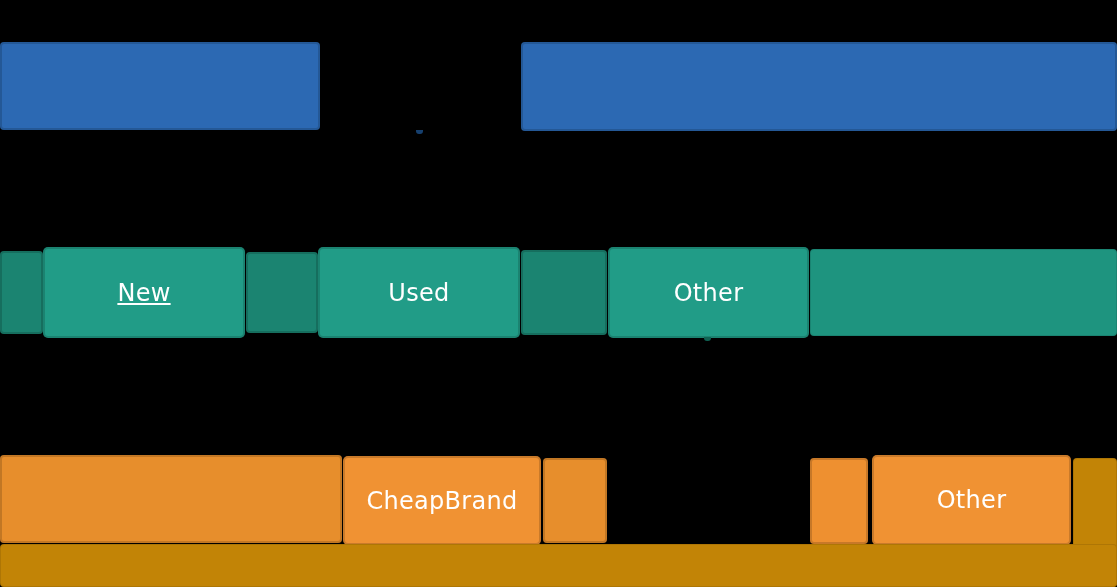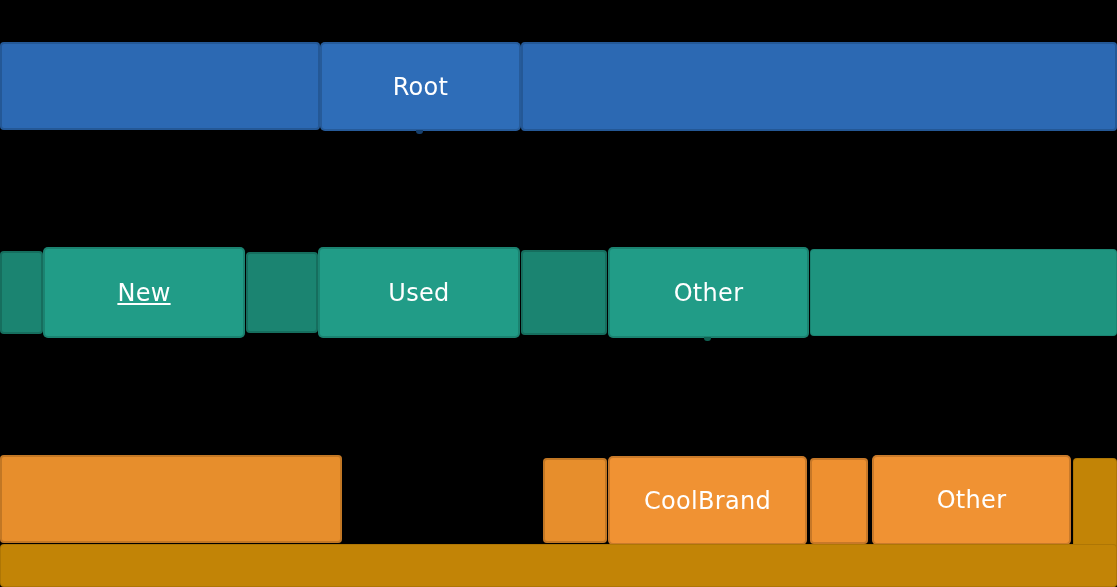--- a/index.html
+++ b/index.html
@@ -40,43 +40,40 @@
     line-height: 1;
     white-space: nowrap;
     letter-spacing: 0.3px;
   }
 </style>
 </head>
 <body>
 
 <div id="canvas" style="width: 1117px; height: 587px; background: rgb(0, 0, 0);">
     <div class="seg" style="left: 0px; top: 42px; width: 320px; height: 88px; background: rgb(44, 105, 179);"></div>
-    <div class="seg tile" style="left: 320px; top: 42px; width: 201px; height: 89px; background: rgb(46, 109, 184);">
-      <span class="lbl" style="color: rgb(255, 255, 255);">Root</span>
-    </div>
     <div class="seg" style="left: 521px; top: 42px; width: 596px; height: 89px; background: rgb(44, 105, 179);"></div>
     <div class="seg nub" style="left: 416px; top: 130px; width: 7px; height: 4px; background: rgb(22, 64, 111);"></div>
     <div class="seg" style="left: 0px; top: 251px; width: 43px; height: 83px; background: rgb(27, 132, 113);"></div>
     <div class="seg tile" style="left: 43px; top: 247px; width: 202px; height: 91px; background: rgb(33, 156, 135);">
       <span class="lbl" style="color: rgb(255, 255, 255); text-decoration: underline;">New</span>
     </div>
     <div class="seg" style="left: 246px; top: 252px; width: 72px; height: 81px; background: rgb(27, 132, 113);"></div>
     <div class="seg tile" style="left: 318px; top: 247px; width: 202px; height: 91px; background: rgb(33, 156, 135);">
       <span class="lbl" style="color: rgb(255, 255, 255); text-align: right;">Used</span>
     </div>
     <div class="seg" style="left: 521px; top: 250px; width: 86px; height: 85px; background: rgb(27, 132, 113);"></div>
     <div class="seg tile" style="left: 608px; top: 247px; width: 201px; height: 91px; background: rgb(33, 156, 135);">
       <span class="lbl" style="color: rgb(255, 255, 255);">Other</span>
     </div>
     <div class="seg flat" style="left: 810px; top: 249px; width: 307px; height: 87px; background: rgb(30, 148, 127);"></div>
     <div class="seg nub" style="left: 704px; top: 337px; width: 7px; height: 4px; background: rgb(15, 97, 82);"></div>
     <div class="seg" style="left: 0px; top: 455px; width: 342px; height: 88px; background: rgb(231, 142, 44);"></div>
+    <div class="seg tile" style="left: 343px; top: 456px; width: 198px; height: 89px; background: rgb(240, 146, 51);">
+      <span class="lbl" style="color: rgb(255, 255, 255);">CheapBrand</span>
+    </div>
     <div class="seg" style="left: 543px; top: 458px; width: 64px; height: 85px; background: rgb(231, 142, 44);"></div>
-    <div class="seg tile" style="left: 608px; top: 456px; width: 199px; height: 89px; background: rgb(240, 146, 51);">
-      <span class="lbl" style="color: rgb(255, 255, 255);">CoolBrand</span>
-    </div>
     <div class="seg" style="left: 810px; top: 458px; width: 58px; height: 86px; background: rgb(238, 144, 48);"></div>
     <div class="seg tile" style="left: 872px; top: 455px; width: 199px; height: 90px; background: rgb(240, 146, 51);">
       <span class="lbl" style="color: rgb(255, 255, 255);">Other</span>
     </div>
     <div class="seg flat" style="left: 1073px; top: 458px; width: 44px; height: 129px; background: rgb(194, 132, 6);"></div>
     <div class="seg flat" style="left: 0px; top: 544px; width: 1117px; height: 43px; background: rgb(194, 132, 6);"></div>
   </div>
 
 </body></html>

